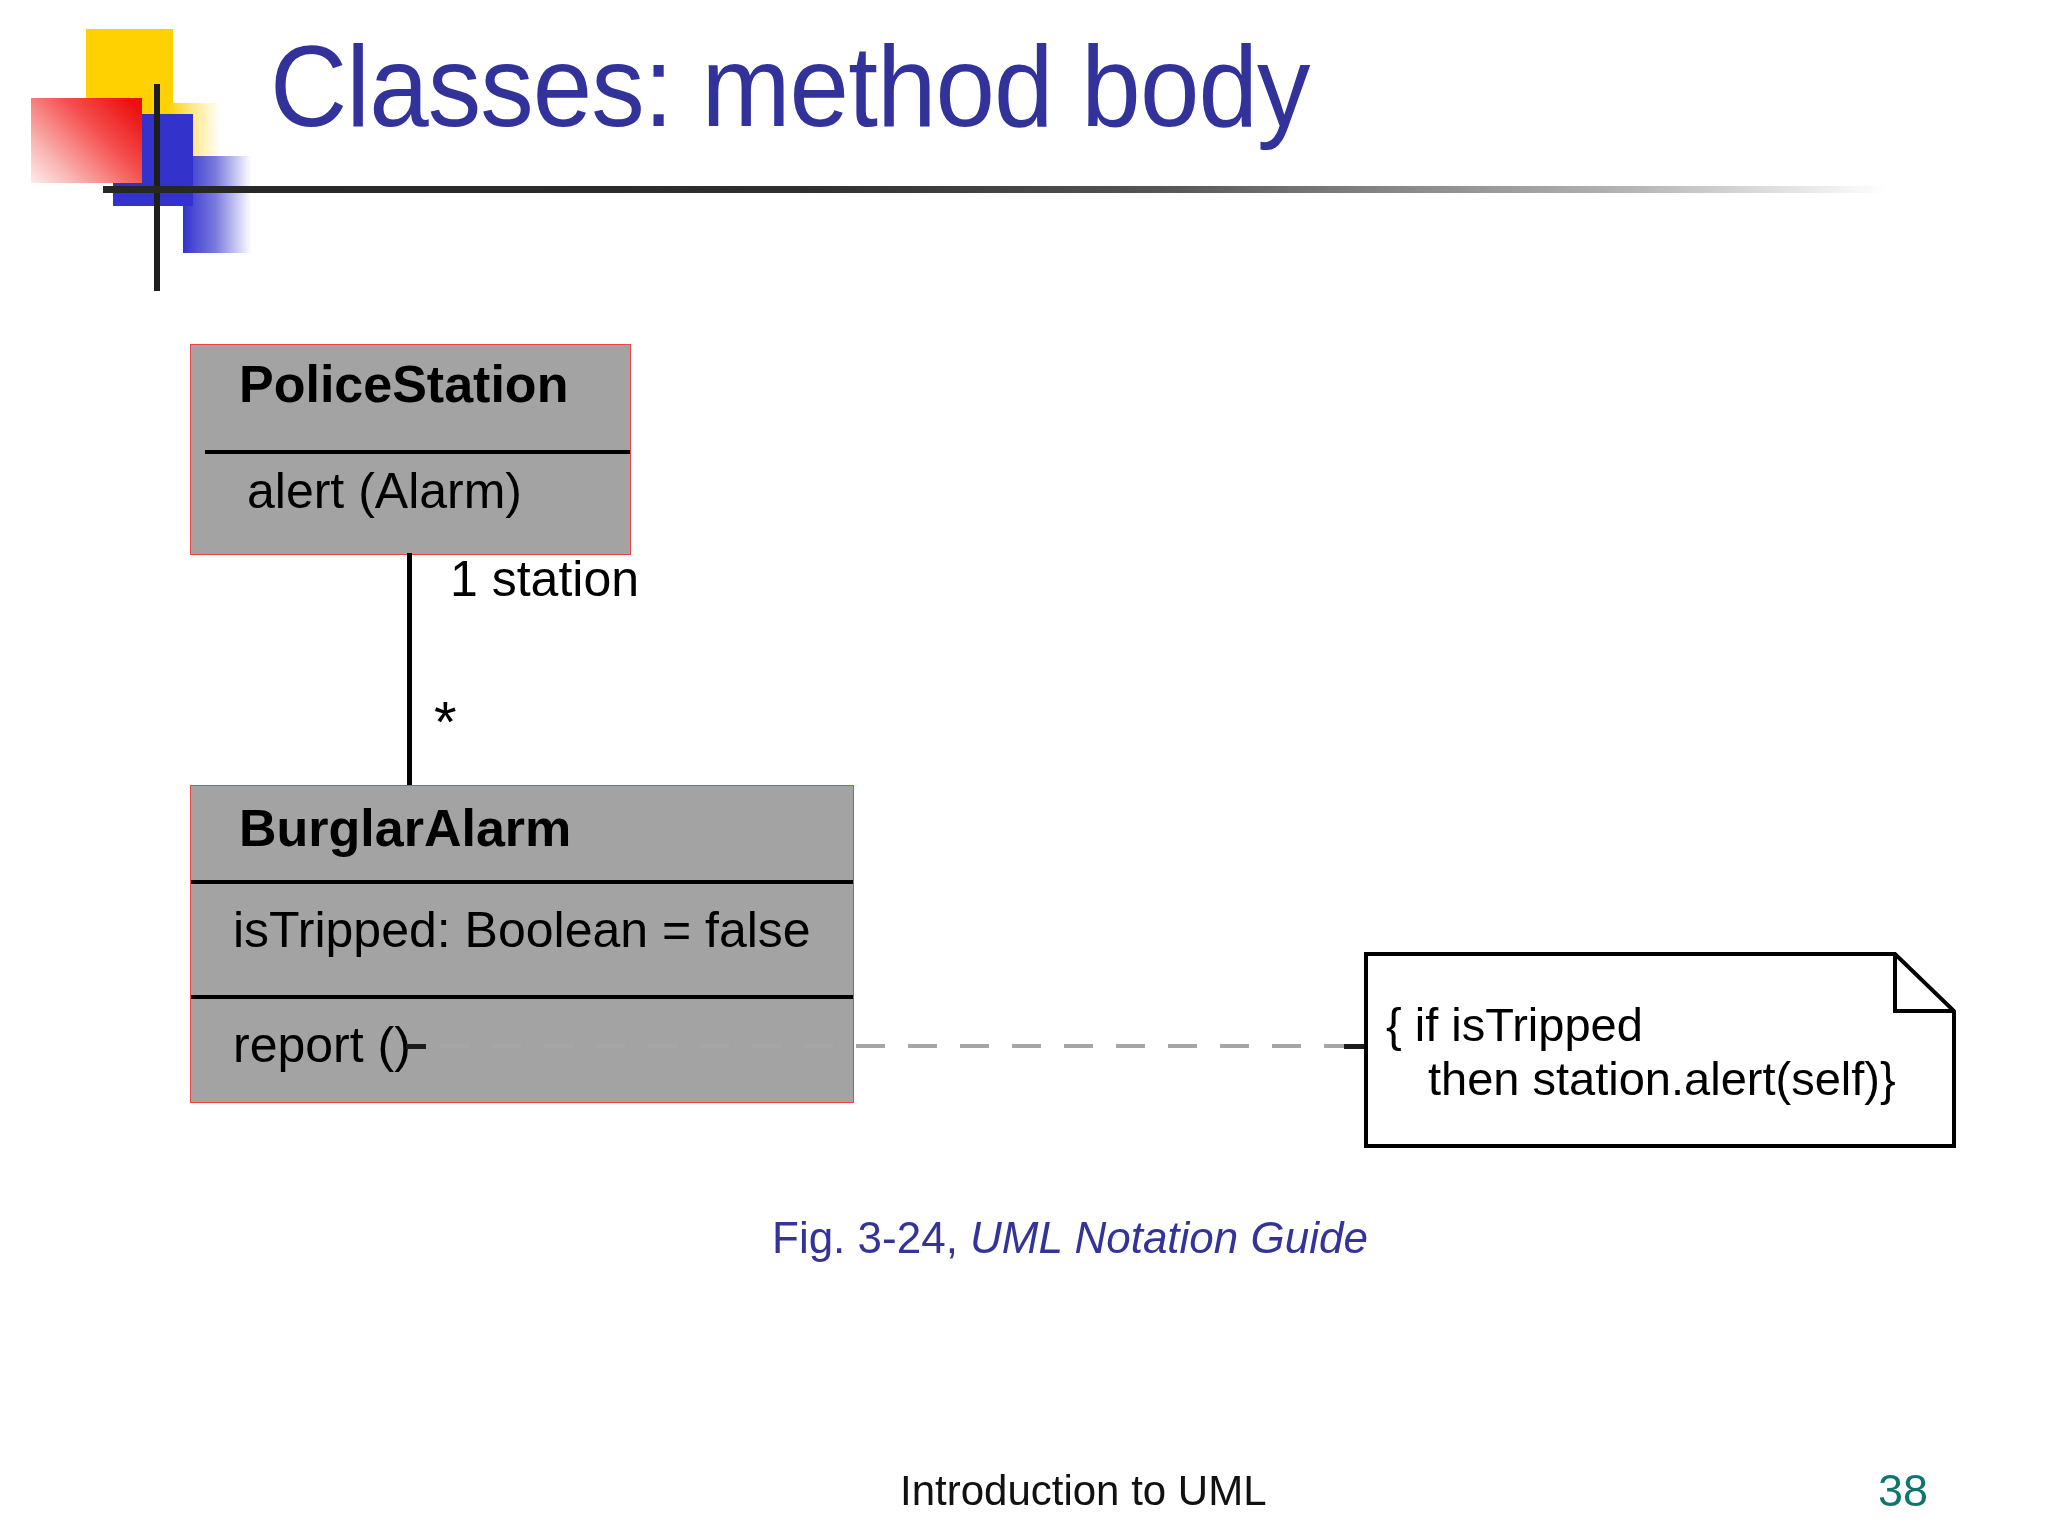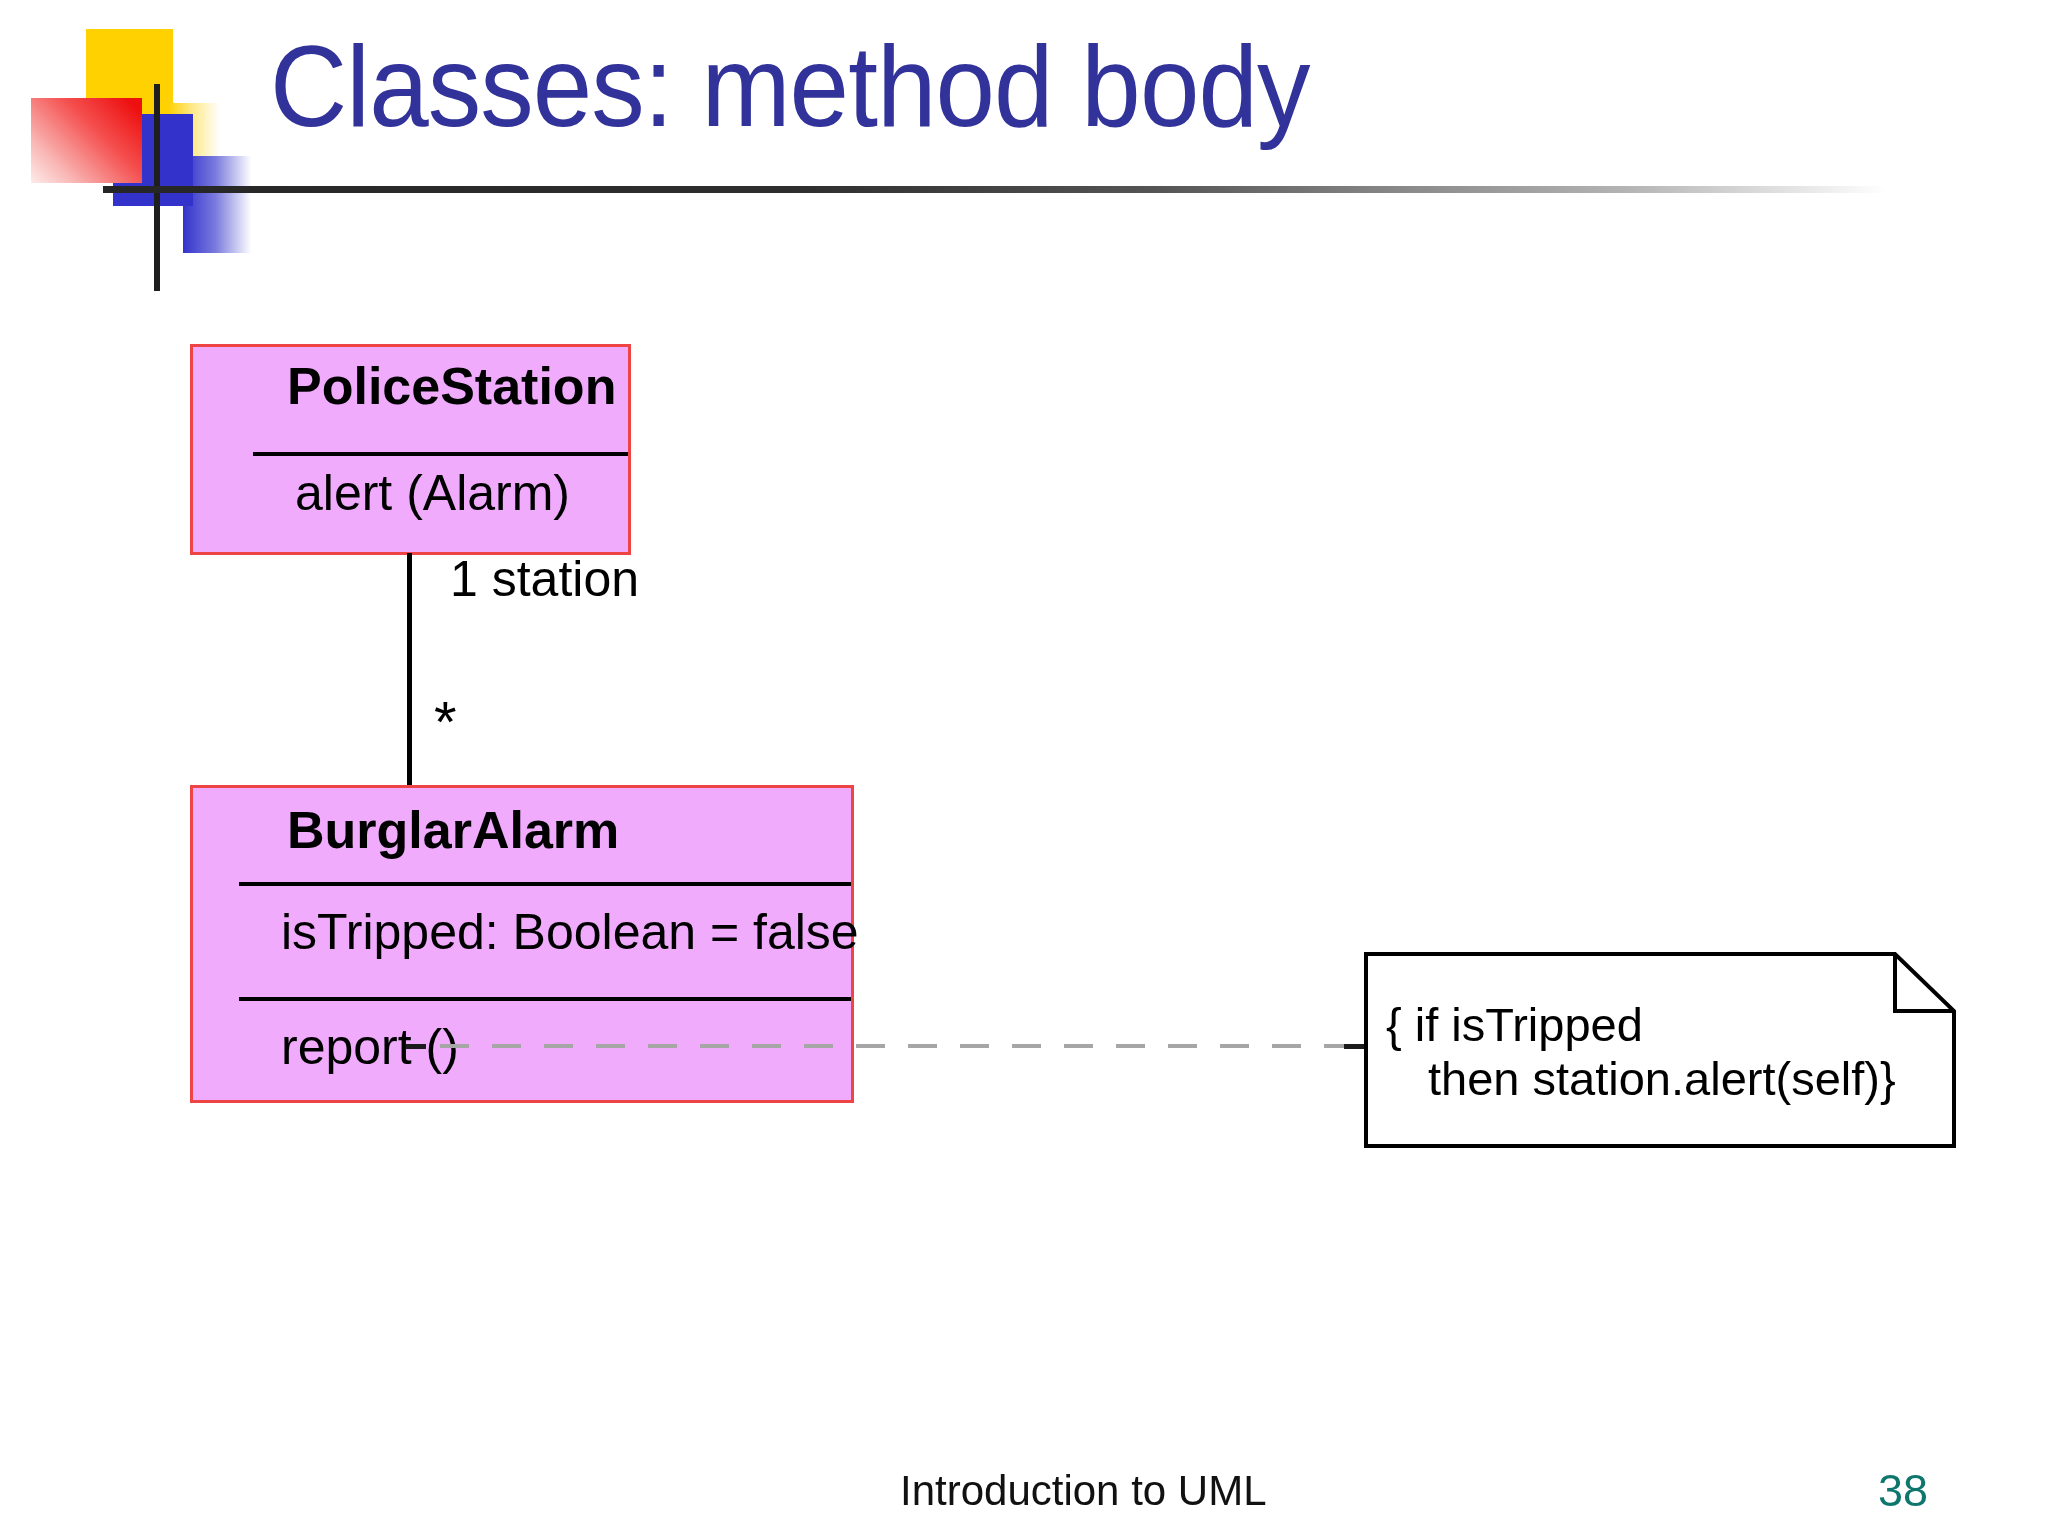--- a/index.html
+++ b/index.html
@@ -20,21 +20,21 @@
     background:linear-gradient(225deg,#ee1010 8%,#f4504f 40%,#f9b8b6 78%,#fdeceb 100%);}
   .dec-vline{left:154px;top:84px;width:6px;height:207px;background:#1e1e1e;}
   .title-rule{left:103px;top:186px;width:1820px;height:7px;
     background:linear-gradient(to right,#262626 0%,#2e2e2e 38%,#555 58%,#8b8b8b 72%,#b5b5b5 84%,rgba(190,190,190,0) 98%);}
 
   
   .slide-title{left:270px;top:26px;font-size:115px;line-height:120px;color:#32329b;
     white-space:nowrap;transform:scaleX(0.93);transform-origin:left top;letter-spacing:-1px;}
 
   
-  .uml-class{background:#f0abfc;border:3px solid #ef4444;box-sizing:border-box;padding-left:46px;}
+  .uml-class{background:#a3a3a3;border:1px solid #ef4444;box-sizing:border-box;}
   .uml-name{font-weight:bold;font-size:52px;padding-left:48px;white-space:nowrap;}
   .uml-member{font-size:50px;padding-left:42px;white-space:nowrap;}
   .compartment{box-sizing:border-box;}
   .divider{border-top:4px solid #000;}
 
   #police-box{left:190px;top:344px;width:441px;height:211px;}
   #police-name{padding-top:9px;height:105px;}
   #police-ops{padding-top:8px;margin-left:14px;}
 
   #alarm-box{left:190px;top:785px;width:664px;height:318px;}
@@ -103,17 +103,20 @@
 
   <svg class="abs note-svg" width="600" height="204" viewBox="0 0 600 204">
     <polygon points="4,4 533,4 592,61 592,196 4,196" fill="#ffffff" stroke="#000000" stroke-width="4"></polygon>
     <polyline points="533,4 533,61 592,61" fill="none" stroke="#000000" stroke-width="4"></polyline>
   </svg>
   <div class="abs note-text">
     <div>{ if isTripped</div>
     <div class="note-line2">then station.alert(self)}</div>
   </div>
 
+  <div class="abs caption">
+    <span>Fig. 3-24, </span><span class="src">UML Notation Guide</span>
+  </div>
 
   <div class="abs footer-text">Introduction to UML</div>
   <div class="abs page-number">38</div>
 
 </div>
 
 </body></html>

